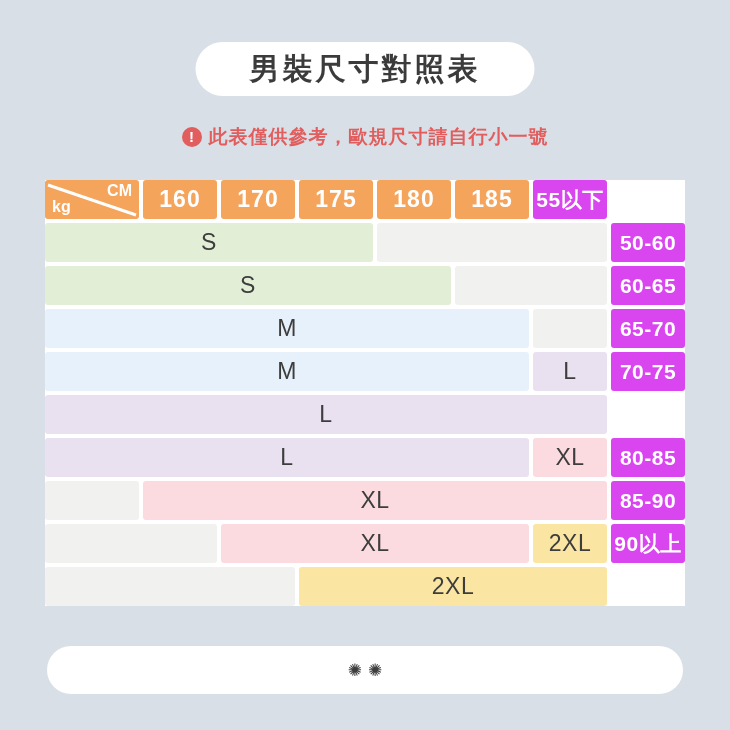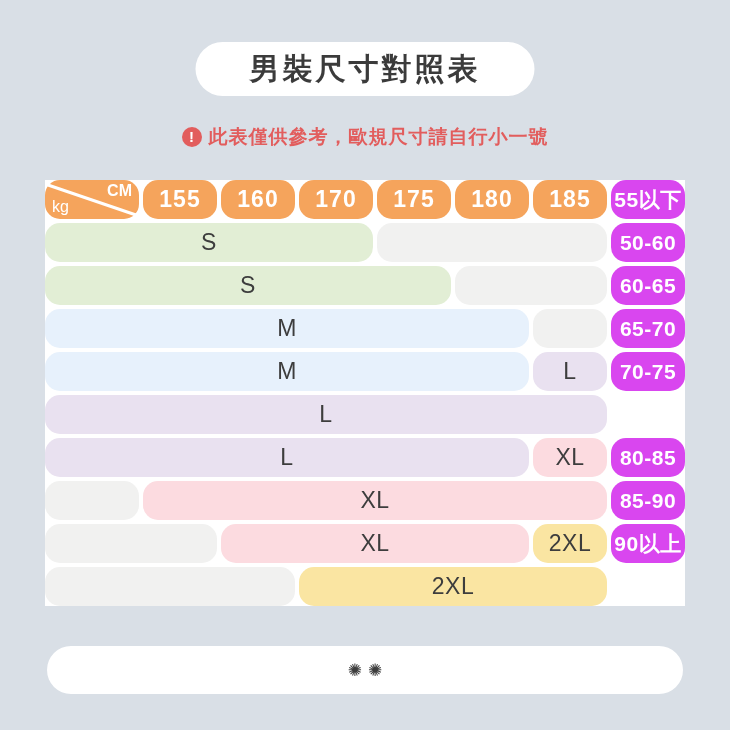--- a/index.html
+++ b/index.html
@@ -24,33 +24,33 @@
     background:#e25d5d; color:#ffffff;
     font-size:15px; font-weight:bold; line-height:20px; text-align:center;
     flex:0 0 auto;
   }
   .warn-text { font-size:19px; font-weight:bold; color:#e25d5d; letter-spacing:1px; }
   .size-table {
     position:absolute; top:180px; left:45px; width:640px;
     display:grid; grid-template-columns:94px repeat(7,1fr);
     grid-auto-rows:39px; gap:4px; background:#ffffff;
   }
-  .cell { border-radius:15px; display:flex; align-items:center; justify-content:center; }
+  .cell { border-radius:3px; display:flex; align-items:center; justify-content:center; }
   .head-cell {
     background:#f5a45c; color:#ffffff; font-weight:bold; font-size:23px; letter-spacing:1px;
   }
   .corner-cell { position:relative; background:#f5a45c; }
   .corner-cell svg { position:absolute; inset:0; width:100%; height:100%; }
   .corner-cm {
     position:absolute; top:2px; right:7px;
     color:#ffffff; font-weight:bold; font-size:16px;
   }
   .corner-kg {
     position:absolute; bottom:3px; left:7px;
-    color:#ffffff; font-weight:normal; font-size:16px;
+    color:#ffffff; font-weight:bold; font-size:16px;
   }
   .label-cell {
     background:#d946ef; color:#ffffff; font-weight:bold; font-size:21px; letter-spacing:0.5px;
   }
   .span-cell { font-size:23px; color:#3d3d3d; letter-spacing:0.5px; }
   .footer-pill {
     position:absolute; top:646px; left:47px; width:636px; height:48px;
     background:#ffffff; border-radius:24px;
     display:flex; align-items:center; justify-content:center; gap:6px;
     font-size:16px; font-weight:bold; color:#3d3d3d;
@@ -73,21 +73,20 @@
   </div>
 
   <div class="size-table" id="sizeTable">
     <div class="cell corner-cell">
       <svg viewBox="0 0 94 39" preserveAspectRatio="none">
         <line x1="3" y1="5" x2="91" y2="35" stroke="#ffffff" stroke-width="3"></line>
       </svg>
       <span class="corner-cm">CM</span>
       <span class="corner-kg">kg</span>
     </div>
-  <div class="cell head-cell">155</div>
       <div class="cell head-cell">160</div>
       <div class="cell head-cell">170</div>
       <div class="cell head-cell">175</div>
       <div class="cell head-cell">180</div>
       <div class="cell head-cell">185</div>
       <div class="cell label-cell">55以下</div>
       <div class="cell span-cell" style="background: rgb(226, 238, 213); grid-column: span 4;">S</div>
       <div class="cell span-cell" style="background: rgb(241, 241, 240); grid-column: span 3;"></div>
       <div class="cell label-cell">50-60</div>
       <div class="cell span-cell" style="background: rgb(226, 238, 213); grid-column: span 5;">S</div>

